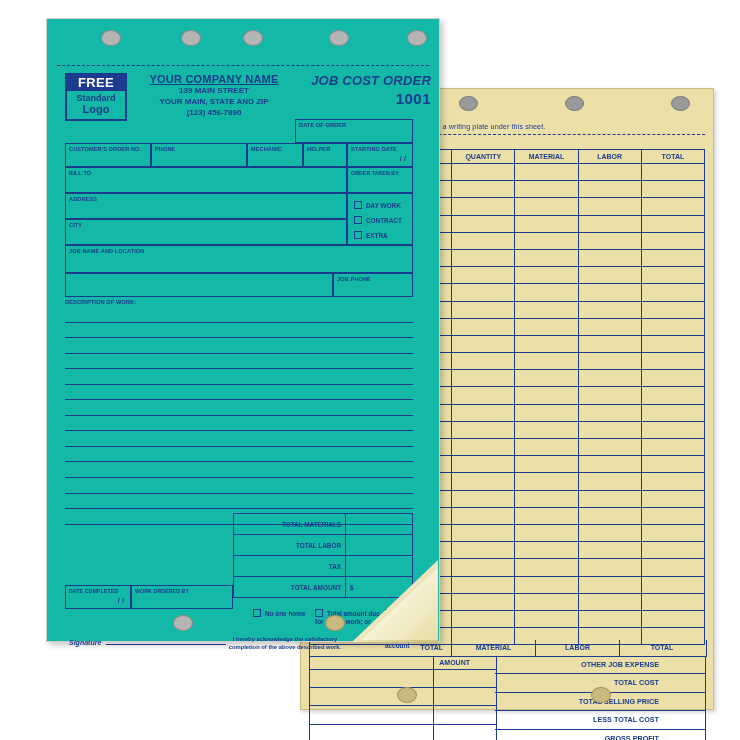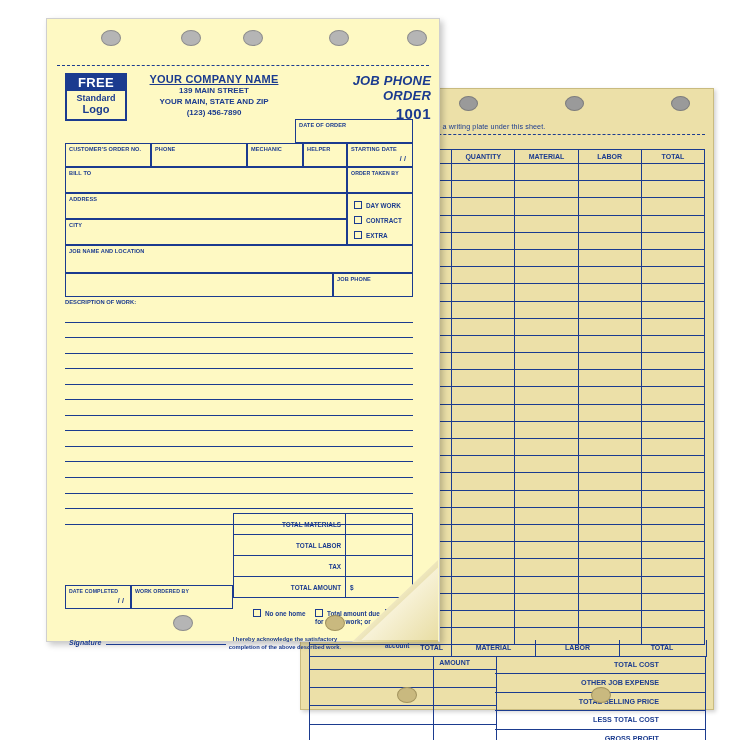--- a/index.html
+++ b/index.html
@@ -81,21 +81,21 @@
   }
   .sum-left .lrow{height:17.2px;border-bottom:1px solid #1b3b8f;position:relative;}
   .sum-left .lrow .vbar,.sum-left .amt-head .vbar{
     position:absolute;right:62px;top:0;bottom:0;width:1px;background:#1b3b8f;
   }
   .back-bottom-holes{position:absolute;left:0;bottom:6px;width:100%;height:16px;}
 
   
   .front-form{
     position:absolute;left:46px;top:18px;width:392px;height:622px;
-    background:#fef9c3;
+    background:#14b8a6;
     border:1px solid #cfcfcf;
     box-shadow:3px 3px 6px rgba(0,0,0,0.22);
     color:#1b3b8f;
   }
   .front-topholes{position:absolute;left:0;top:0;width:100%;height:30px;}
   .dash-line{
     position:absolute;left:10px;top:46px;width:372px;border-top:1px dashed #1b3b8f;
   }
 
   .logo-box{
@@ -422,22 +422,22 @@
           </div>
         <div class="lrow">
             <span class="vbar"></span>
           </div>
         <div class="lrow">
             <span class="vbar"></span>
           </div>
 
       </div>
       <div class="sum-right">
+        <div class="srow">OTHER JOB EXPENSE</div>
         <div class="srow">TOTAL COST</div>
-        <div class="srow">OTHER JOB EXPENSE</div>
         <div class="srow">TOTAL SELLING PRICE</div>
         <div class="srow">LESS TOTAL COST</div>
         <div class="srow">GROSS PROFIT</div>
 
       </div>
     </div>
 
     <div class="back-bottom-holes">
       <div class="hole-y" style="left:96px;top:0;"></div>
       <div class="hole-y" style="left:290px;top:0;"></div>
@@ -462,21 +462,21 @@
     </div>
 
     <div class="company">
       <div class="cname">YOUR COMPANY NAME</div>
       <div class="cline">139 MAIN STREET</div>
       <div class="cline">YOUR MAIN, STATE AND ZIP</div>
       <div class="cline">(123) 456-7890</div>
     </div>
 
     <div class="jwo">
-      <div class="jwo-title">JOB PHONE ORDER</div>
+      <div class="jwo-title">JOB COST ORDER</div>
       <div class="jwo-num">1001</div>
     </div>
 
     <div class="fbox" style="left:248px;top:100px;width:118px;height:24px;">
       <span class="flabel">DATE OF ORDER</span>
     </div>
 
     <div class="fbox" style="left:18px;top:124px;width:86px;height:24px;">
       <span class="flabel">CUSTOMER'S ORDER NO.</span>
     </div>

